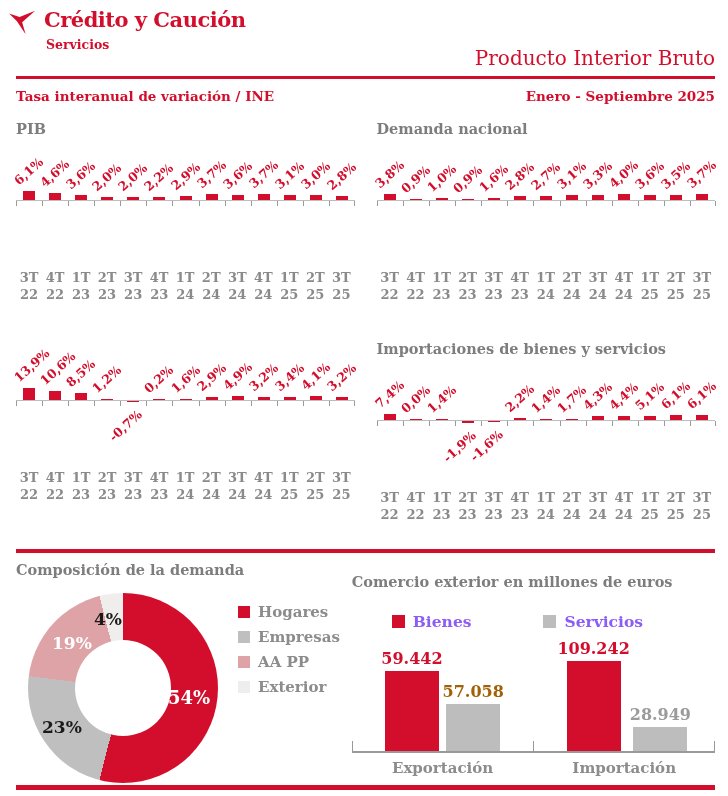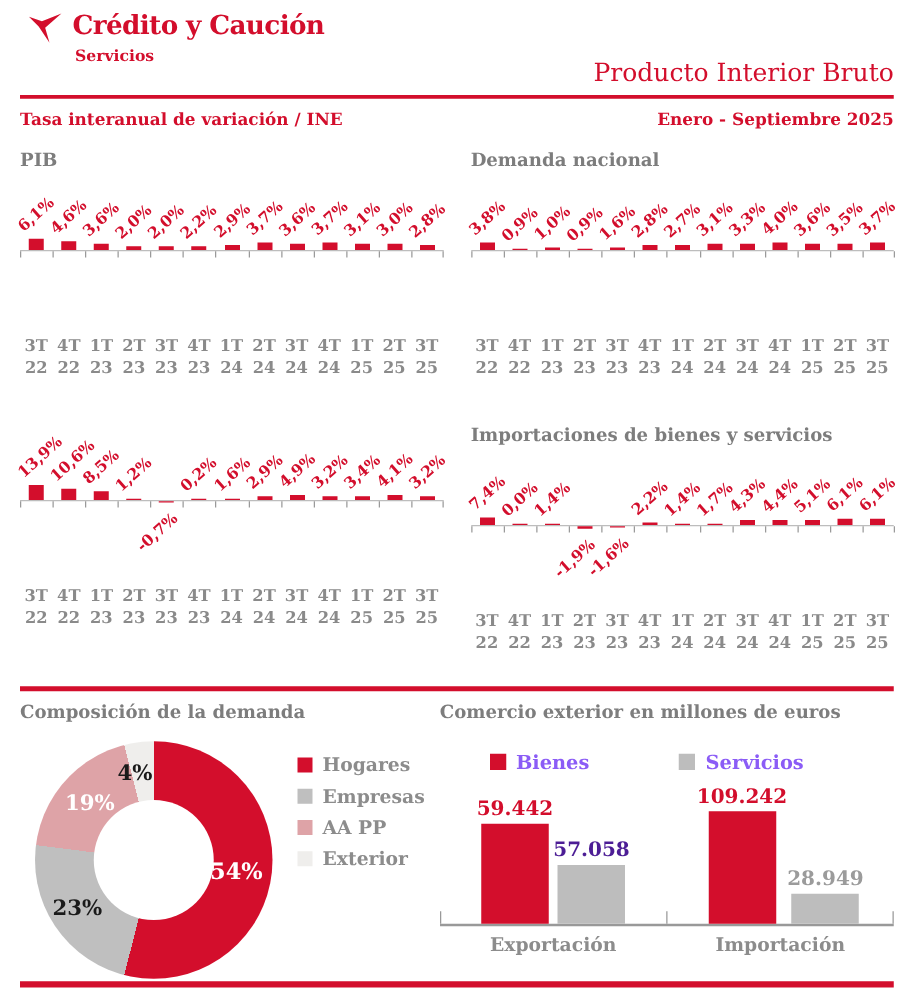--- a/index.html
+++ b/index.html
@@ -1,21 +1,21 @@
 <!DOCTYPE html>
 <html style="--red: #d30e2c;"><head>
 <meta charset="utf-8">
 <style>
   html,body{margin:0;padding:0;background:#fff;}
   .page{width:728px;height:796px;position:relative;background:#fff;overflow:hidden;
         font-family:"DejaVu Serif",serif;-webkit-font-smoothing:antialiased;}
 
   
   .header{position:relative;height:76px;padding:0 13px 0 16px;}
-  .logo{position:absolute;left:22px;top:8px;}
+  .logo{position:absolute;left:8px;top:8px;}
   .logo-row{display:flex;align-items:flex-start;}
   .logo-glyph{width:30px;height:26px;margin-right:6px;margin-top:2px;}
   .logo-name{font-size:21px;font-weight:bold;color:var(--red);letter-spacing:-0.5px;line-height:1.1;}
   .logo-sub{font-size:12.5px;font-weight:bold;color:var(--red);margin-left:38px;margin-top:1px;}
   .page-title{position:absolute;right:13px;bottom:6px;font-size:20px;font-weight:normal;color:var(--red);}
   .rule{height:3px;background:var(--red);margin:0 13px 0 16px;}
   .subrow{display:flex;justify-content:space-between;margin:9px 13px 0 16px;
           font-size:13.5px;font-weight:bold;color:var(--red);height:16px;}
 
   
@@ -34,21 +34,21 @@
   .mc-xlabels{display:flex;height:40px;}
   .mc-xcell{flex:1;text-align:center;font-size:13px;font-weight:bold;color:#8a8a8a;line-height:1.3;}
 
   
   .divider{height:4px;background:var(--red);margin:19px 13px 0 16px;}
   .bottom-bar{position:absolute;left:16px;right:13px;bottom:6px;height:5px;background:var(--red);}
 
   
   .bottom{display:flex;padding:8px 13px 0 16px;}
   .b-col-left{width:352px;position:relative;}
-  .b-col-right{flex:1;position:relative;}
+  .b-col-right{flex:1;position:relative;margin-top:12px;}
   .sec-title{font-size:14.5px;font-weight:bold;color:#7d7d7d;height:18px;}
 
   .donut-wrap{position:relative;width:190px;height:190px;margin:14px 0 0 12px;}
   .donut{width:190px;height:190px;border-radius:50%;}
   .donut-hole{position:absolute;left:47px;top:47px;width:96px;height:96px;border-radius:50%;background:#fff;}
   .donut-label{position:absolute;font-weight:bold;font-size:17px;white-space:nowrap;}
 
   .donut-legend{position:absolute;left:222px;top:38px;}
   .dl-item{display:flex;align-items:center;height:25px;}
   .dl-swatch{width:12px;height:12px;margin-right:8px;flex:0 0 auto;}
@@ -544,21 +544,21 @@
           </div>
         </div>
       <div class="ce-chart">
         <div class="ce-groups" id="ce-groups">
             <div class="ce-group">
               <div class="ce-wrap">
                 <div class="ce-val" style="color: rgb(211, 14, 44);">59.442</div>
                 <div class="ce-bar" style="background: rgb(211, 14, 44); height: 80px;"></div>
               </div>
               <div class="ce-wrap">
-                <div class="ce-val" style="color: #4c1d95;">57.058</div>
+                <div class="ce-val" style="color: #a16207;">57.058</div>
                 <div class="ce-bar" style="background: rgb(189, 189, 189); height: 47px;"></div>
               </div>
             </div>
             <div class="ce-group">
               <div class="ce-wrap">
                 <div class="ce-val" style="color: rgb(211, 14, 44);">109.242</div>
                 <div class="ce-bar" style="background: rgb(211, 14, 44); height: 90px;"></div>
               </div>
               <div class="ce-wrap">
                 <div class="ce-val" style="color: rgb(155, 155, 155);">28.949</div>

